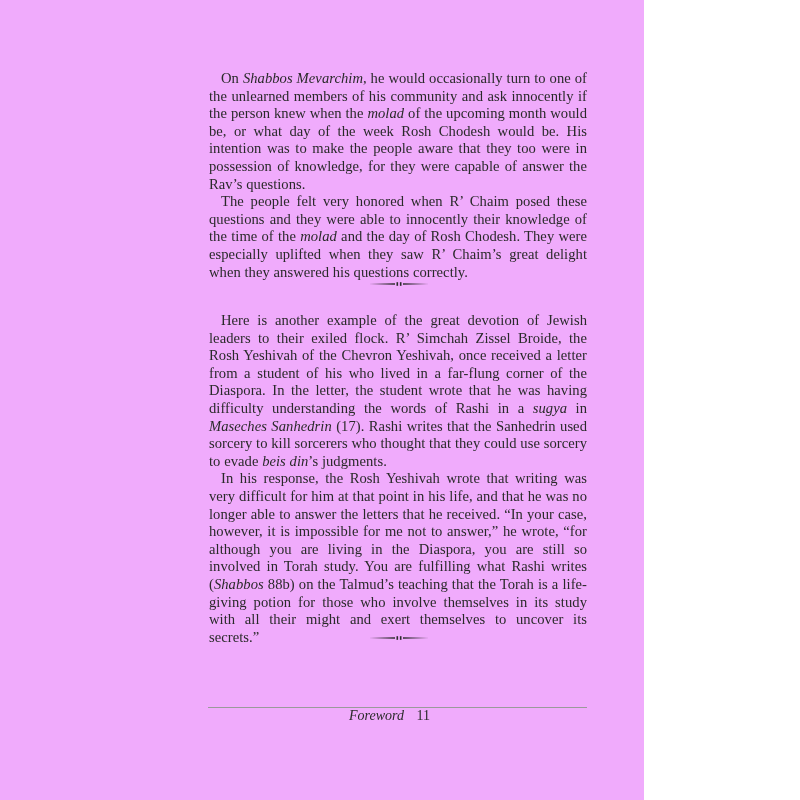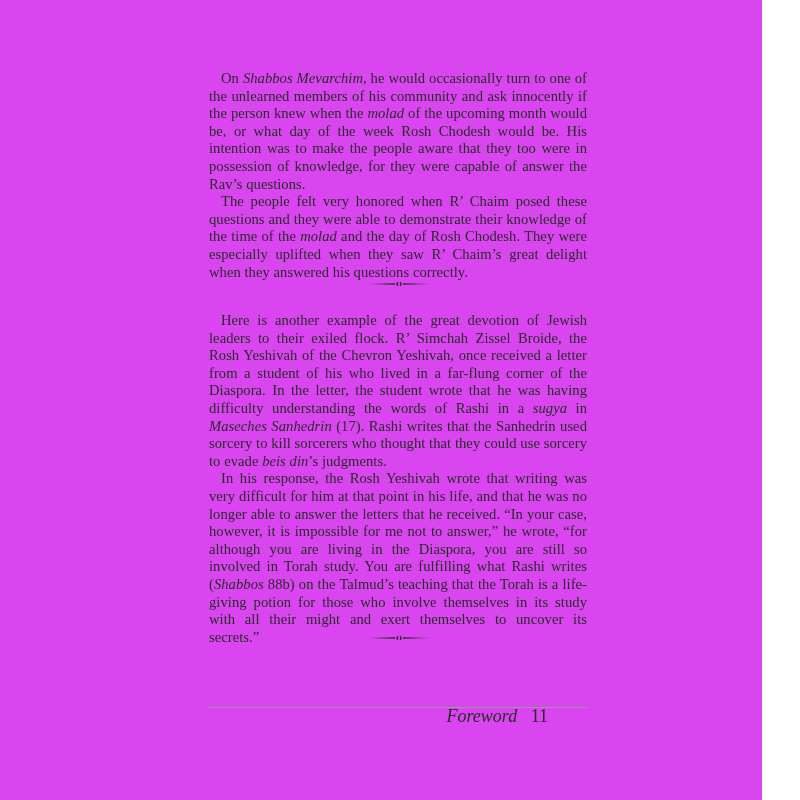--- a/index.html
+++ b/index.html
@@ -11,22 +11,22 @@
       width: 800px;
       height: 800px;
       position: relative;
       overflow: hidden;
       font-family: "Liberation Serif", "DejaVu Serif", serif;
       color: #2a2a2a;
     }
     .page {
       position: absolute;
       left: 0; top: 0;
-      width: 762px; height: 800px;
-      background: #d946ef;
+      width: 644px; height: 800px;
+      background: #f0abfc;
     }
     .column {
       position: absolute;
       left: 209px;
       width: 378px;
       font-size: 14.6px;
       line-height: 17.6px;
       text-align: justify;
       letter-spacing: 0.05px;
     }
@@ -49,35 +49,35 @@
       left: 208px;
       top: 707px;
       width: 379px;
       height: 1px;
       background: #9a9a9a;
     }
     .footer {
       position: absolute;
       right: 214px;
       top: 708px;
-      font-size: 18px;
+      font-size: 14px;
       line-height: 16px;
       color: #2a2a2a;
       white-space: nowrap;
     }
     .footer .label { font-style: italic; margin-right: 9px; }
   </style>
 </head>
 <body>
 
 <div class="page">
 
   <div class="column" id="section1">
       <p><span>On </span><em>Shabbos Mevarchim</em><span>, he would occasionally turn to one of the unlearned members of his community and ask innocently if the person knew when the </span><em>molad</em><span> of the upcoming month would be, or what day of the week Rosh Chodesh would be. His intention was to make the people aware that they too were in possession of knowledge, for they were capable of answer the Rav’s questions.</span></p>
-      <p><span>The people felt very honored when R’ Chaim posed these questions and they were able to demonstrate their knowledge of the time of the </span><em>molad</em><span> and the day of Rosh Chodesh. They were especially uplifted when they saw R’ Chaim’s great delight when they answered his questions correctly.</span></p>
+      <p><span>The people felt very honored when R’ Chaim posed these questions and they were able to innocently their knowledge of the time of the </span><em>molad</em><span> and the day of Rosh Chodesh. They were especially uplifted when they saw R’ Chaim’s great delight when they answered his questions correctly.</span></p>
     </div>
 
   <svg class="ornament" id="ornament1" viewBox="0 0 60 6">
     <path d="M0 3 L26 2.2 L26 3.8 Z" fill="#2a2a2a"></path>
     <path d="M60 3 L34 2.2 L34 3.8 Z" fill="#2a2a2a"></path>
     <rect x="27.5" y="1.2" width="1.6" height="3.6" fill="#2a2a2a"></rect>
     <rect x="30.9" y="1.2" width="1.6" height="3.6" fill="#2a2a2a"></rect>
   </svg>
 
   <div class="column" id="section2">

